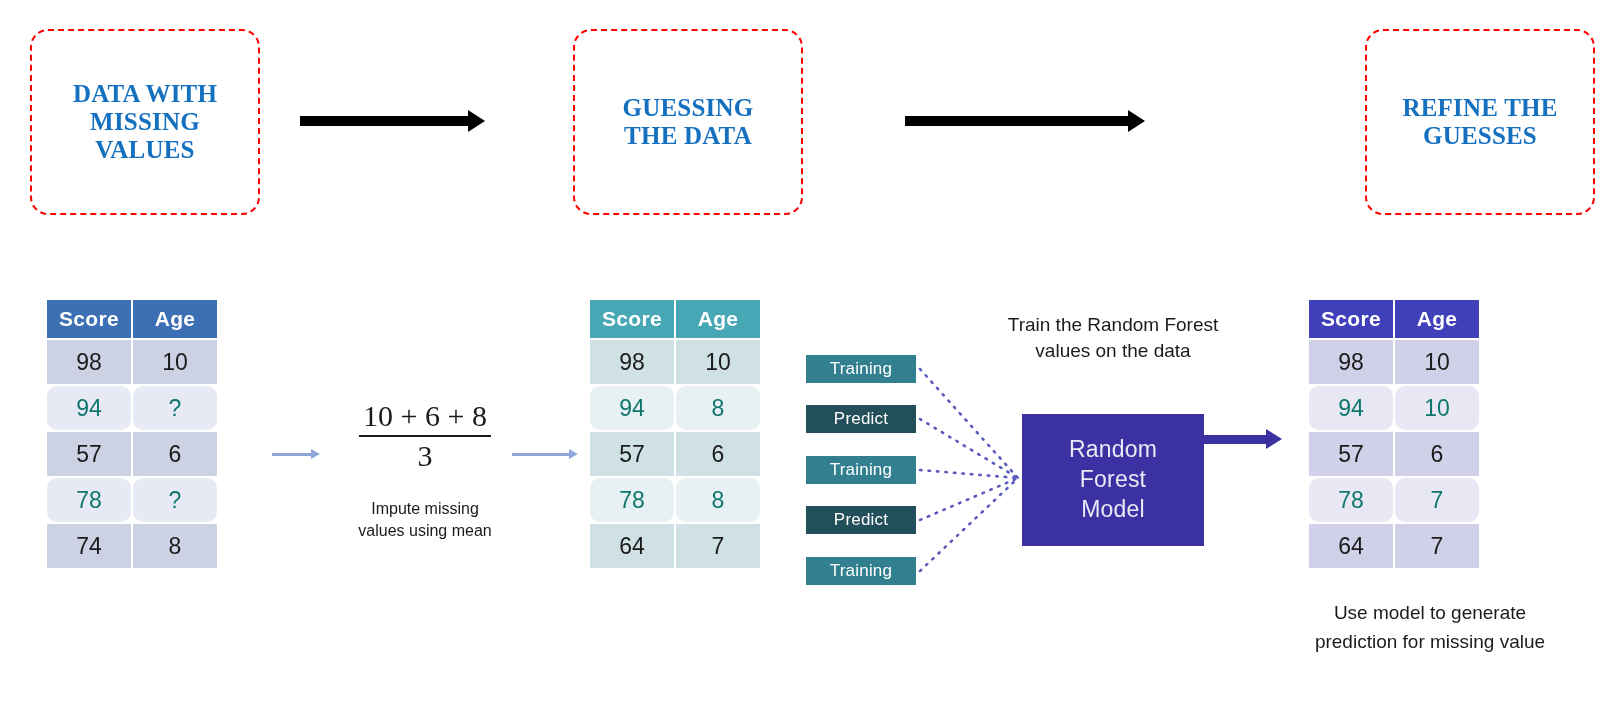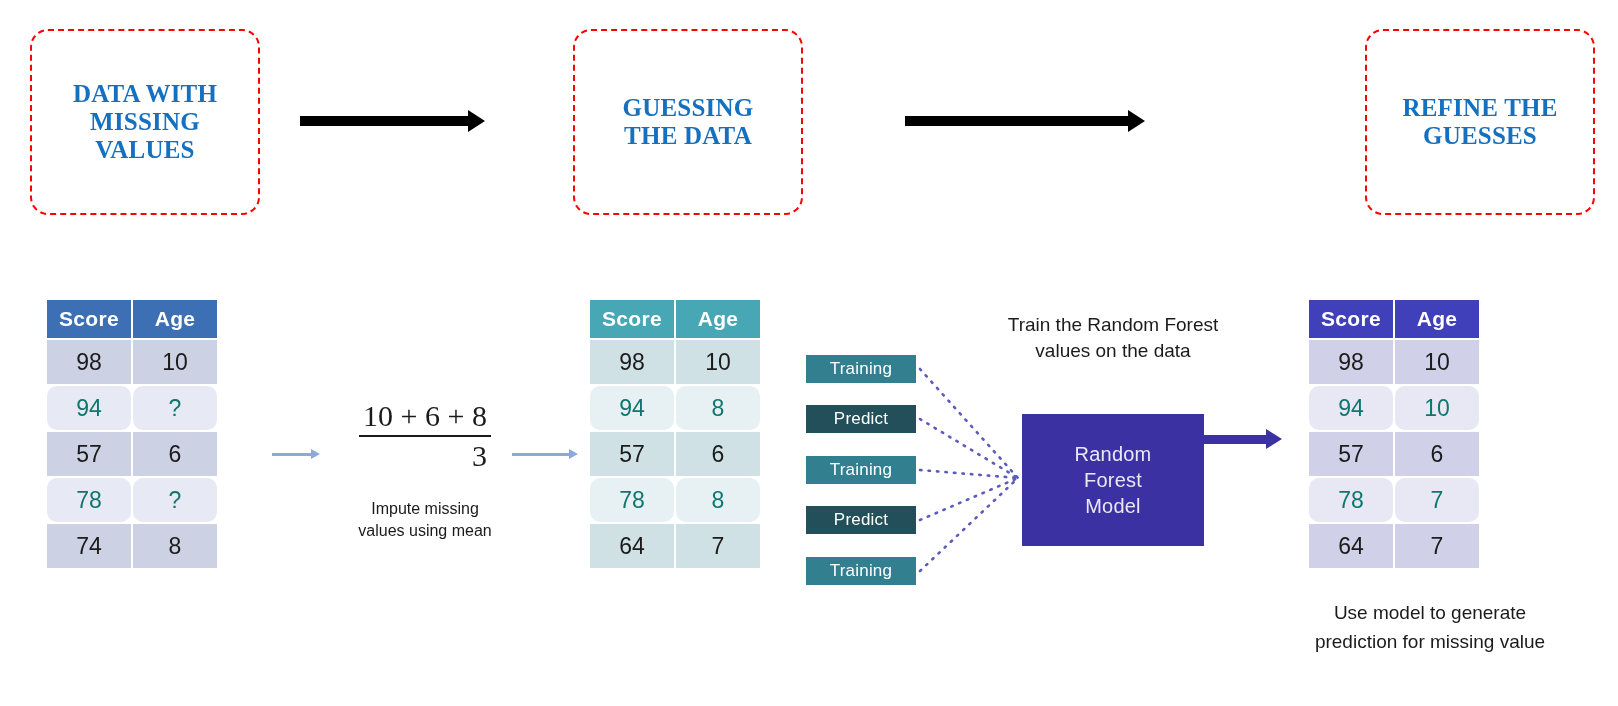--- a/index.html
+++ b/index.html
@@ -82,21 +82,21 @@
   #table-3 th{background:#4040ba;}
   #table-3 tr.odd td{background:#d0d0e8;}
   #table-3 tr.even td{background:#e8e8f4;}
 
   
   #impute-block{
     position:absolute;left:300px;top:400px;width:250px;text-align:center;
   }
   .fraction{
     display:inline-block;font-family:"Liberation Serif", serif;
-    font-size:30px;color:#1b1b1b;line-height:1.05;text-align:right;
+    font-size:30px;color:#1b1b1b;line-height:1.05;
   }
   .fraction .numer{padding:0 4px 3px 4px;}
   .fraction .denom{border-top:2px solid #1b1b1b;padding:3px 4px 0 4px;}
   #impute-caption{
     position:absolute;left:290px;top:498px;width:270px;
     text-align:center;font-size:16px;color:#1b1b1b;line-height:1.35;
     white-space:pre-line;
   }
 
   
@@ -124,21 +124,21 @@
   .badge.predict{background:#234f5a;}
 
   
   #connectors{position:absolute;left:0;top:0;width:1618px;height:706px;pointer-events:none;}
 
   
   #rf-box{
     position:absolute;left:1022px;top:414px;width:182px;height:132px;
     background:#3b31a3;
     display:flex;align-items:center;justify-content:center;text-align:center;
-    color:#e9e9f6;font-size:20px;line-height:1.3;white-space:pre-line;
+    color:#e9e9f6;font-size:23px;line-height:1.3;white-space:pre-line;
     letter-spacing:.2px;
   }
   #rf-caption{
     position:absolute;left:948px;top:312px;width:330px;text-align:center;
     font-size:19px;color:#1b1b1b;line-height:1.35;white-space:pre-line;
   }
 
   
   #rf-out-arrow{position:absolute;left:1204px;top:429px;height:20px;}
   #rf-out-arrow .shaft{position:absolute;left:0;top:5.5px;height:9px;width:62px;background:#3b31a3;}

